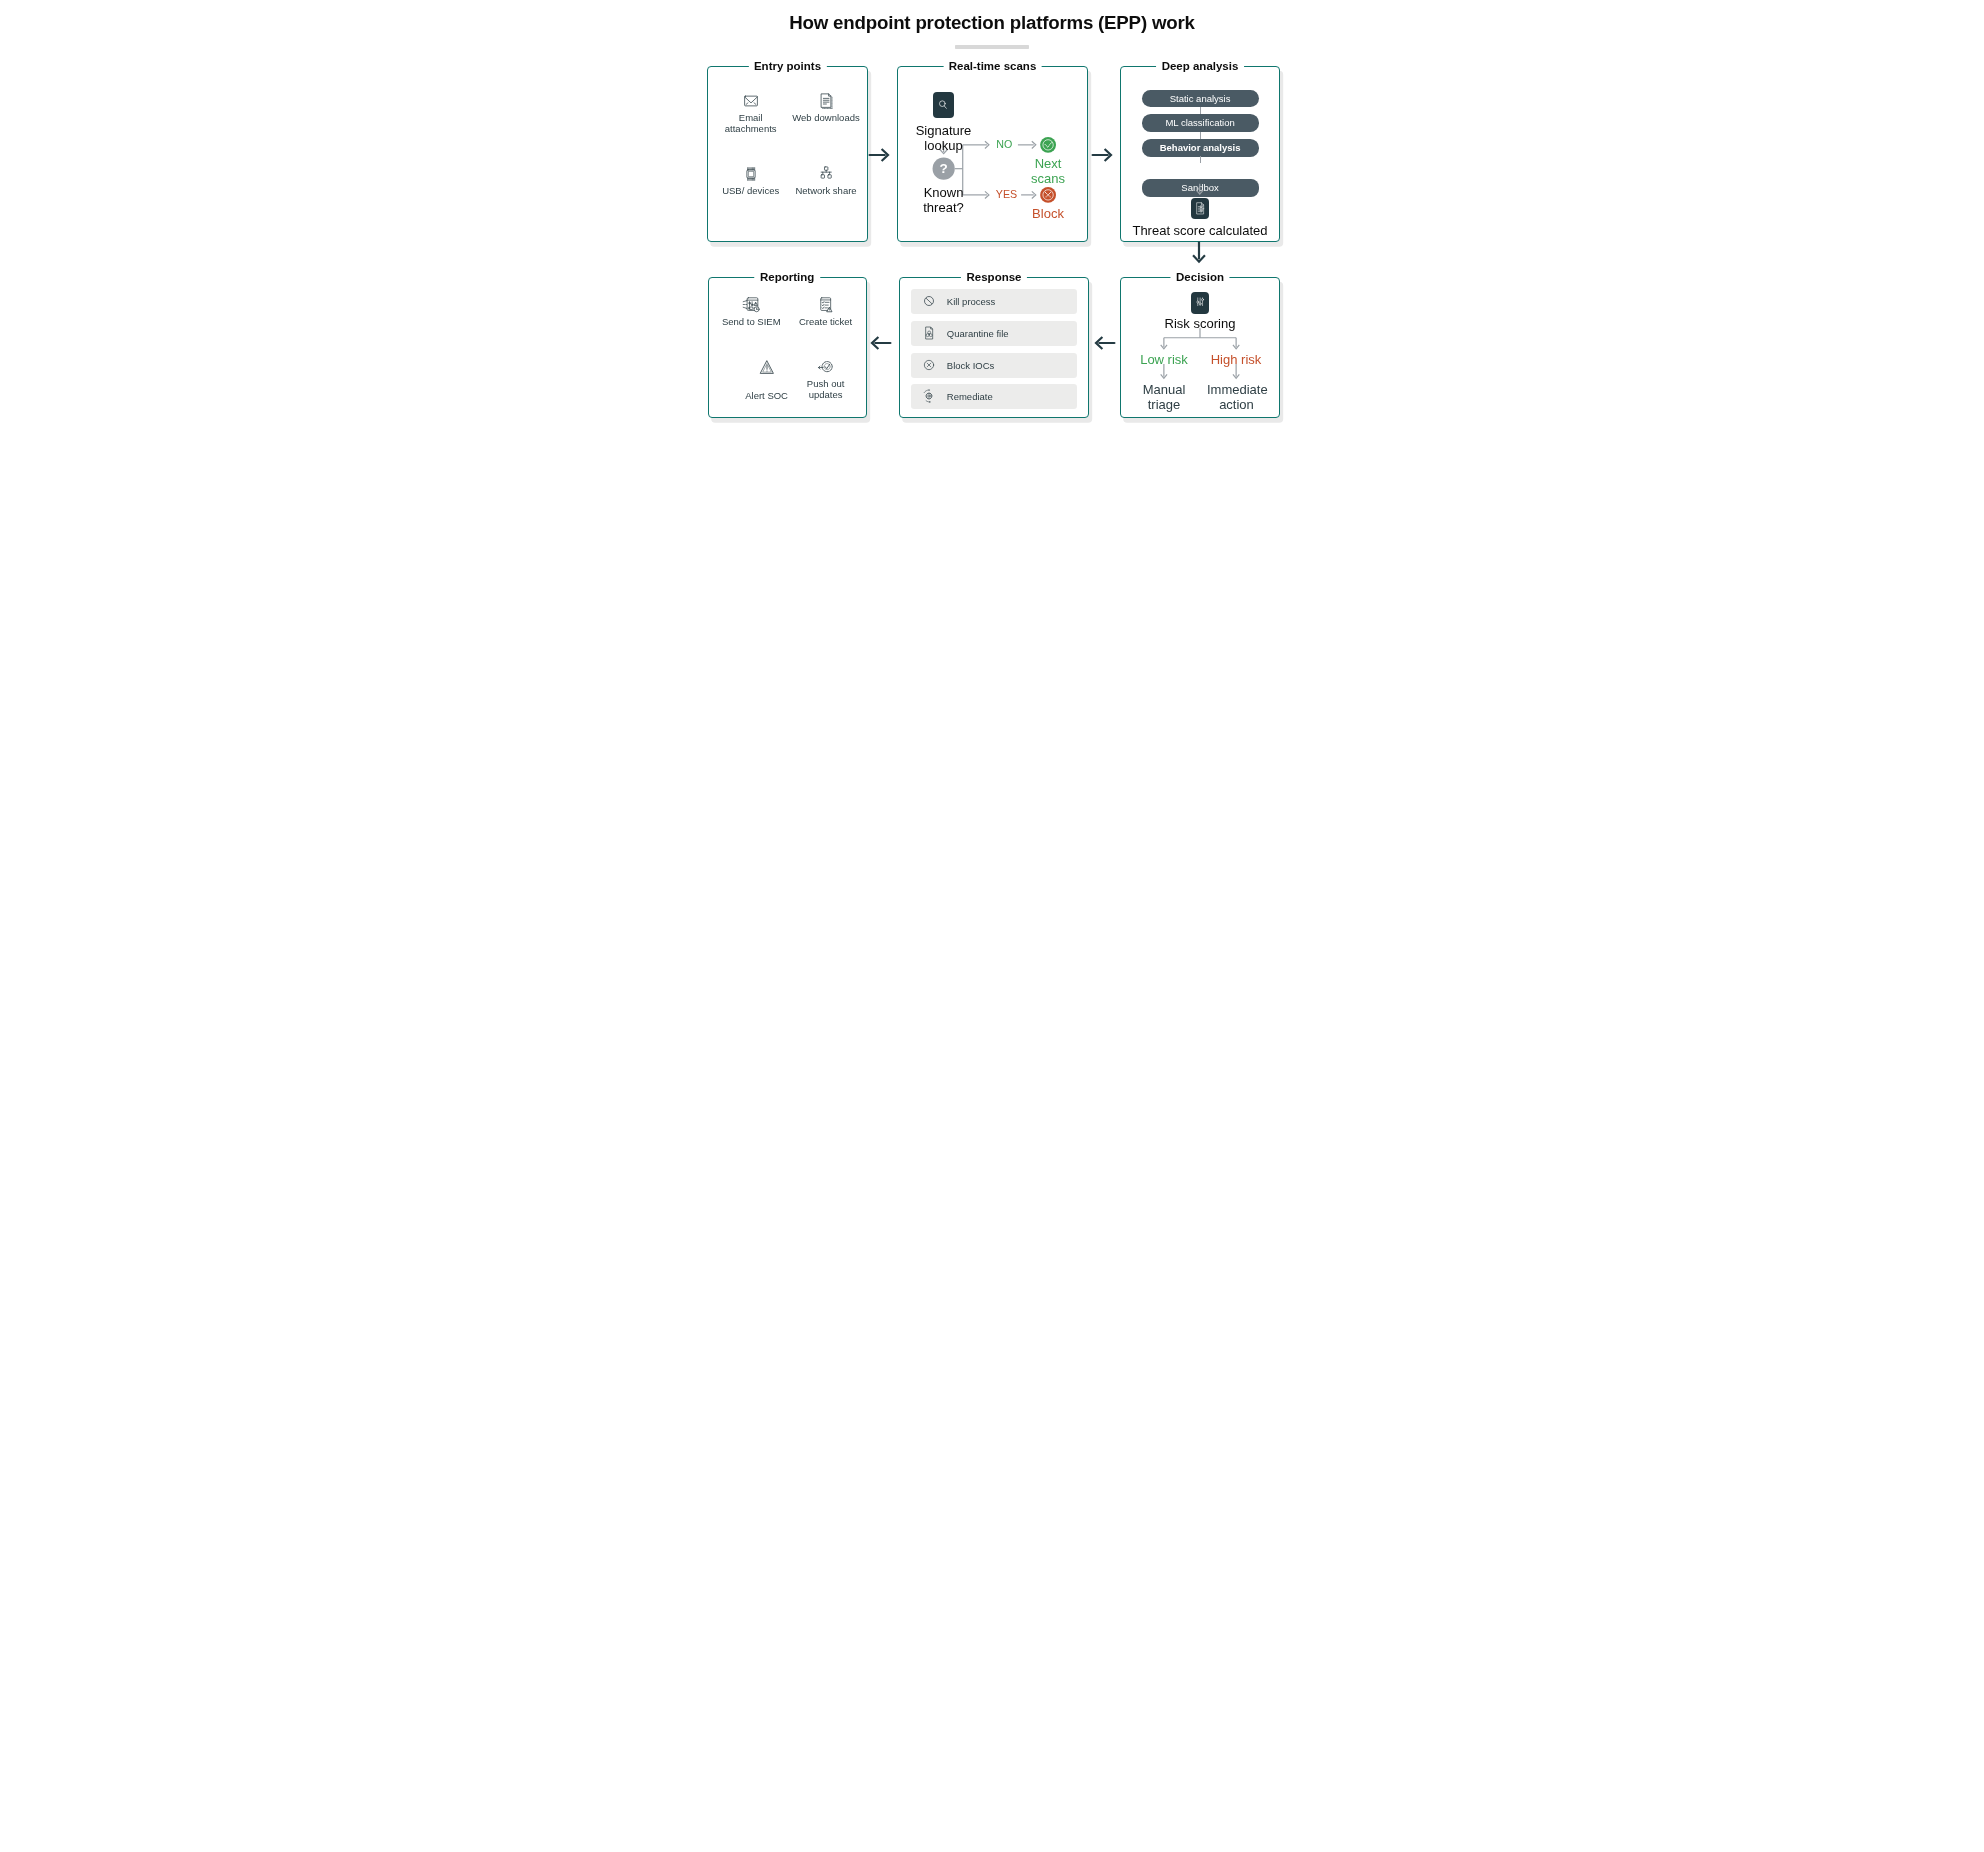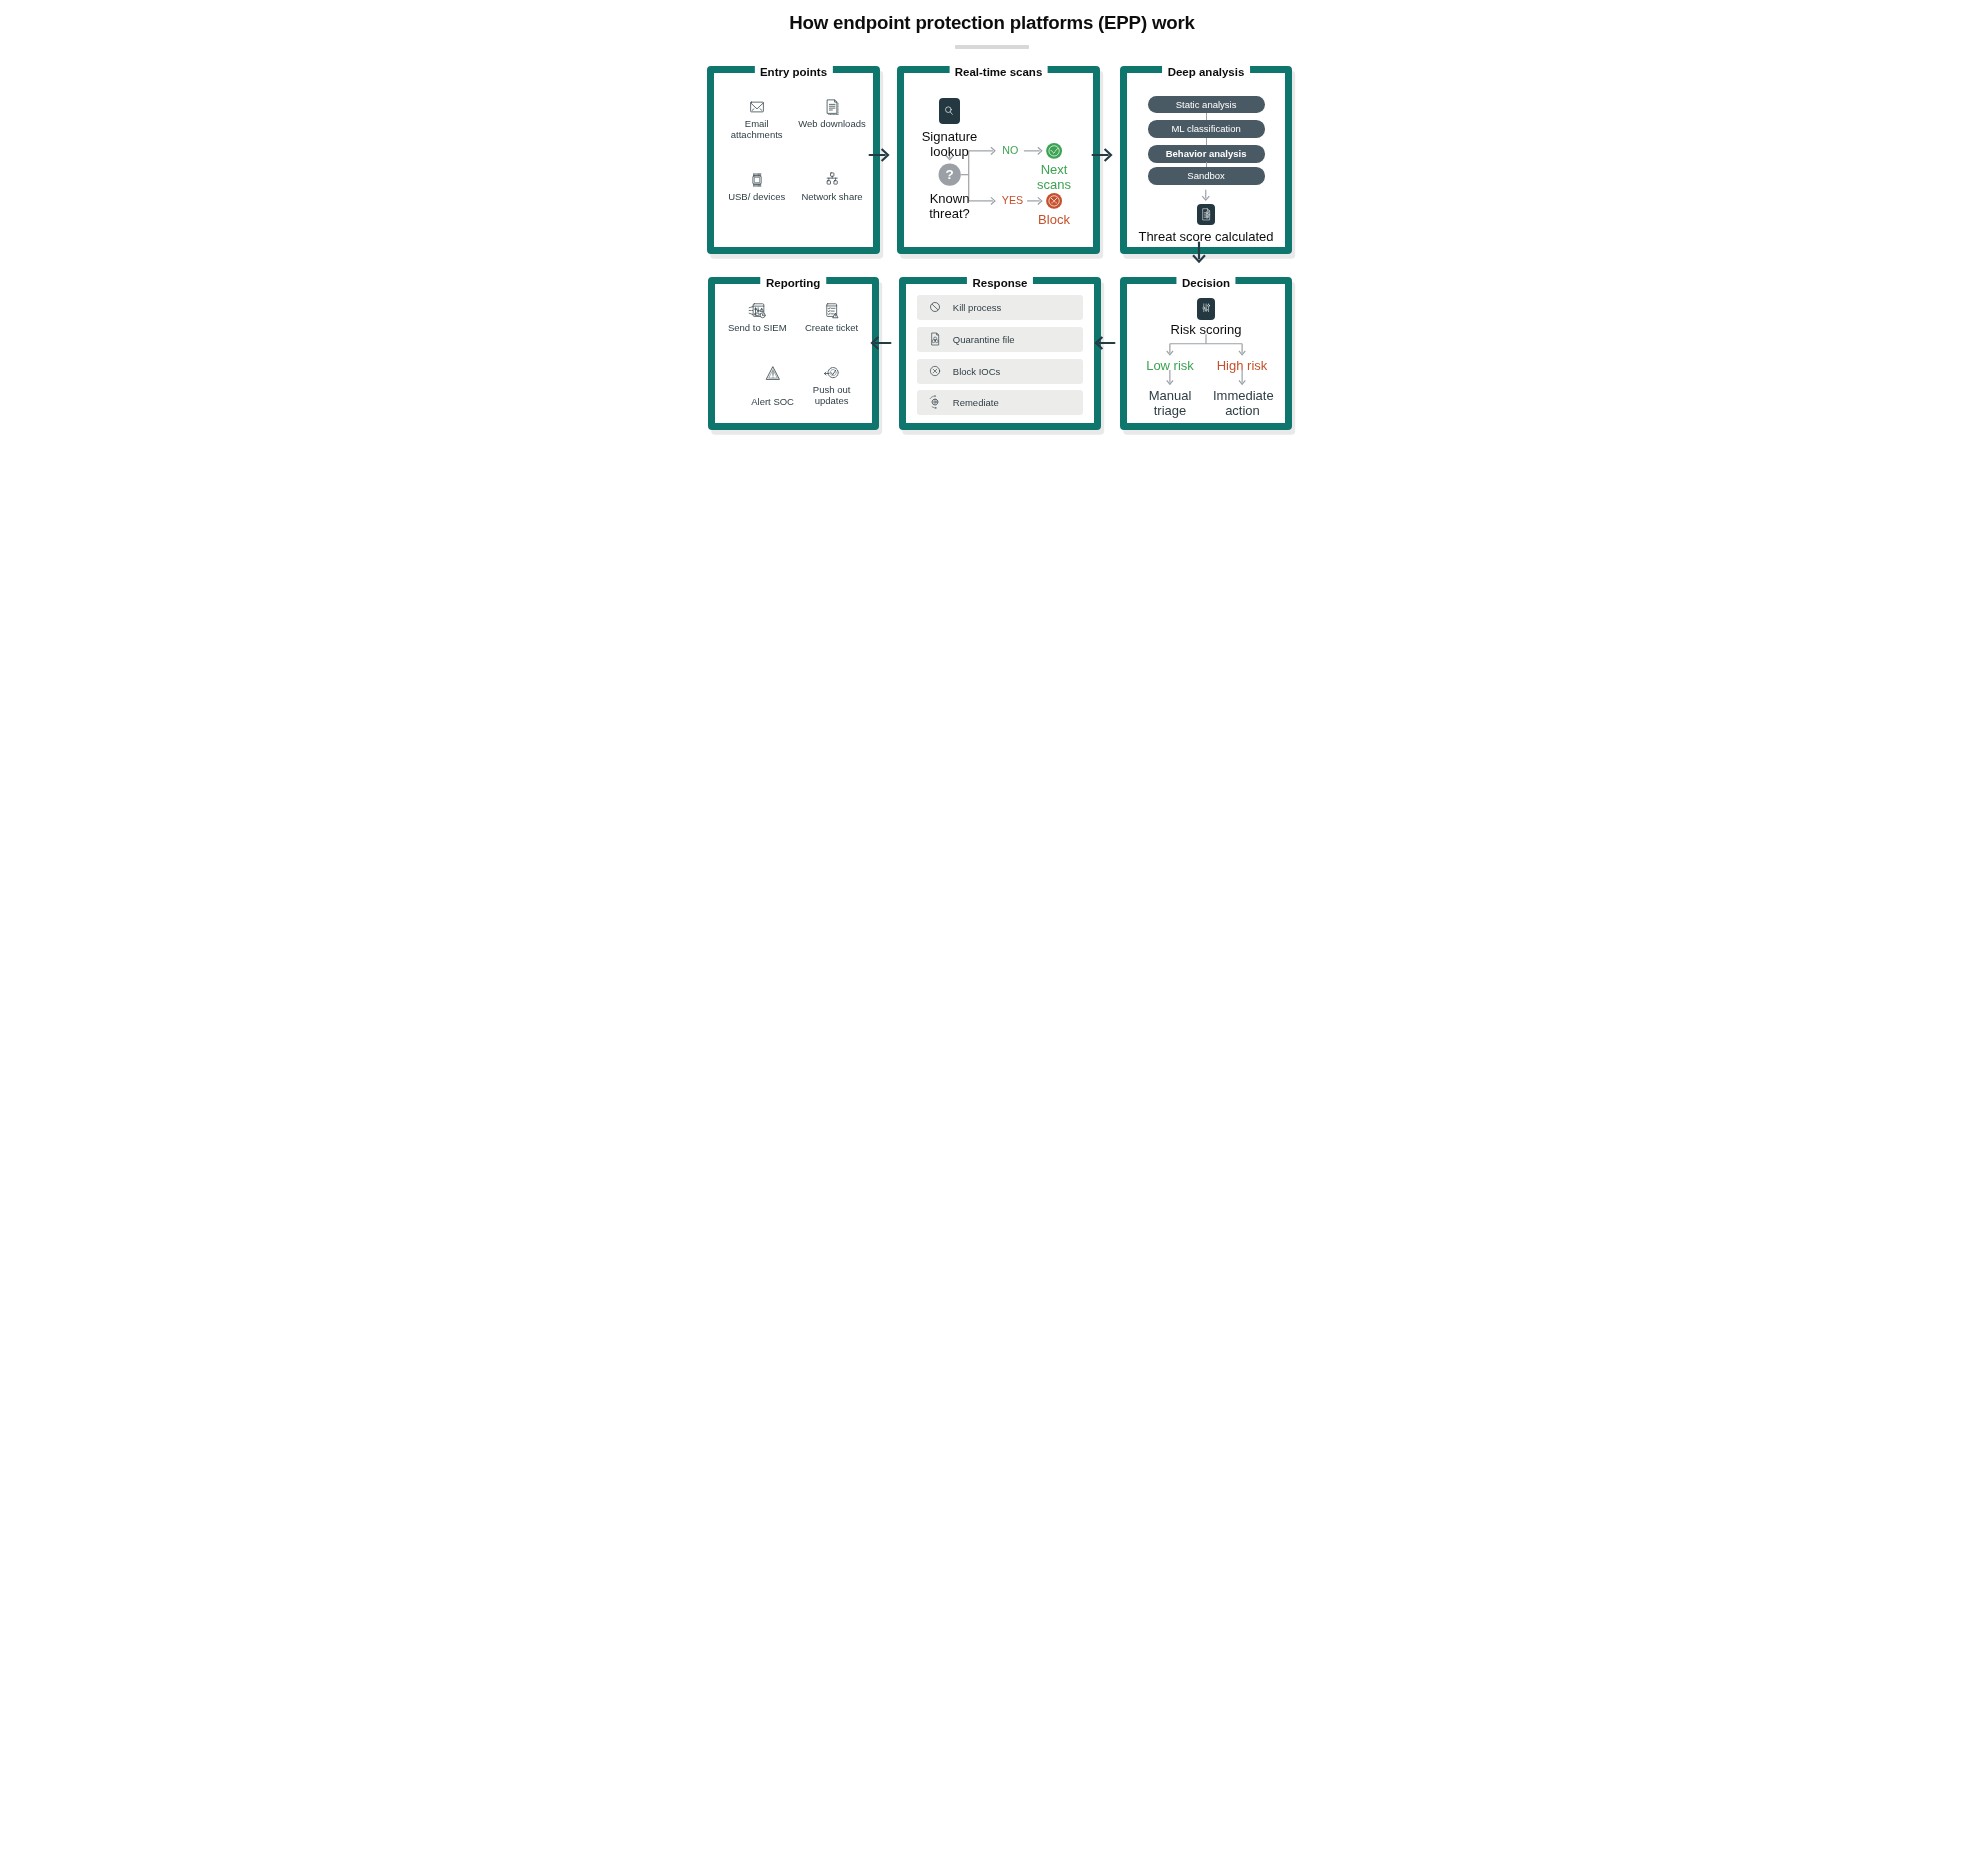--- a/index.html
+++ b/index.html
@@ -6,21 +6,21 @@
   .canvas{
     position:relative;width:622px;height:436px;margin:0 auto;background:#ffffff;
     font-family:"Liberation Sans","DejaVu Sans",sans-serif;color:#2e3e44;overflow:hidden;
   }
   .page-title{
     position:absolute;top:12px;left:0;width:100%;text-align:center;
     font-size:18.7px;font-weight:bold;color:#0d0d0d;letter-spacing:-0.2px;margin:0;
   }
   .title-underline{position:absolute;left:274px;top:45px;width:74px;height:3.6px;background:#d8d8d8;border-radius:0.8px;}
   .panel{
-    position:absolute;background:#ffffff;border:7px solid #0f766e;border-radius:4px;
+    position:absolute;background:#ffffff;border:1px solid #0f766e;border-radius:4px;
     box-shadow:3.2px 4.8px 0 #e9e9e9;
   }
   .panel-title{
     position:absolute;top:-8px;left:50%;transform:translateX(-50%);
     background:#ffffff;padding:0 5.6px;font-size:11.5px;font-weight:bold;color:#0c0c0c;white-space:nowrap;line-height:1.3;
   }
   #panel-entry{left:26px;top:66px;width:159px;height:174px;}
   #panel-realtime{left:216px;top:66px;width:189px;height:174px;}
   #panel-deep{left:439px;top:66px;width:158px;height:174px;}
   #panel-reporting{left:26.6px;top:277px;width:157px;height:139px;}
@@ -185,21 +185,21 @@
   </section>
 
   <section class="panel" id="panel-deep">
     <div class="panel-title">Deep analysis</div>
     <div class="pill" style="top:22.6px;">Static analysis</div>
     <div class="pill-conn" style="top:40px;"></div>
     <div class="pill" style="top:47px;">ML classification</div>
     <div class="pill-conn" style="top:65px;"></div>
     <div class="pill" style="top:72px;font-weight:bold;">Behavior analysis</div>
     <div class="pill-conn" style="top:89px;"></div>
-    <div class="pill" style="top:94px;">Sandbox</div>
+    <div class="pill" style="top:112px;border-radius:8px;">Sandbox</div>
     <svg class="overlay" style="left:74px;top:116px;" width="9.5" height="13.5" viewBox="0 0 24 34">
       <g stroke="#9aa0a6" stroke-width="3" fill="none">
           <path d="M12,2 V24"></path>
           <polyline points="3,18 12,28 21,18"></polyline>
         </g>
     </svg>
     <div class="tile" style="left:70px;top:131px;width:18px;height:21.4px;">
       <span>
         <svg width="15" height="16.7" viewBox="0 0 48 48" fill="none" stroke="#ffffff" stroke-width="1.7" stroke-linecap="round" stroke-linejoin="round">
           <path d="M13,6 h14 l7,7 v29 h-21 z"></path>

